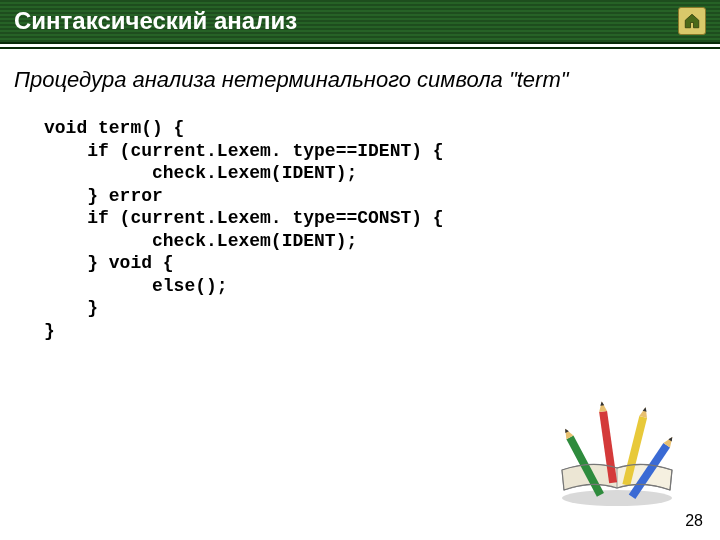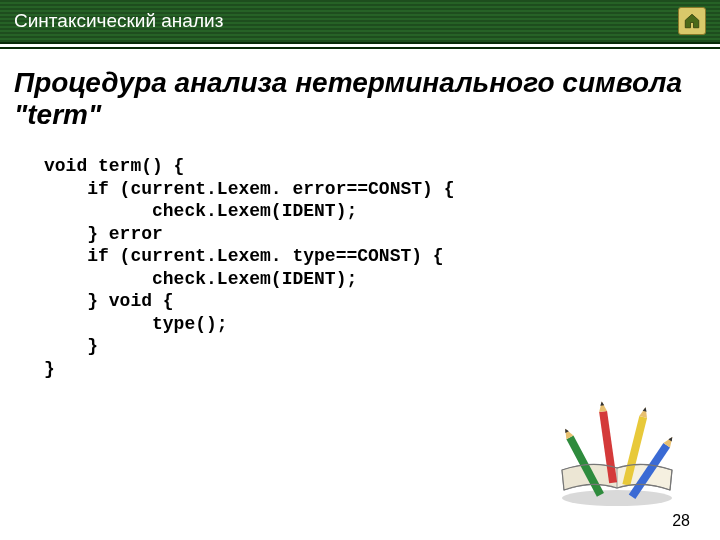--- a/index.html
+++ b/index.html
@@ -34,65 +34,64 @@
       #1e4d1e 0px, #1e4d1e 2px,
       #266226 2px, #266226 4px
     );
     display: flex;
     align-items: center;
     justify-content: space-between;
     padding: 0 14px;
   }
   .header-title {
     color: #ffffff;
-    font-size: 19px;
-    font-weight: normal;
+    font-size: 24px;
+    font-weight: bold;
   }
   .home-btn {
     width: 28px;
     height: 28px;
     background: #d9c96a;
     border: 1px solid #8a7a2a;
     border-radius: 3px;
     display: flex;
     align-items: center;
     justify-content: center;
     cursor: pointer;
   }
   .rule {
     height: 2px;
     background: #0a2a0a;
     margin-top: 3px;
   }
   .subtitle {
     font-style: italic;
-    font-size: 28px;
+    font-size: 22px;
     color: #000;
     padding: 18px 14px 8px 14px;
-    font-weight: bold;
   }
   .code {
     font-family: "Courier New", monospace;
     font-weight: bold;
     font-size: 18px;
     line-height: 1.25;
     white-space: pre;
     color: #000;
     padding: 16px 0 0 44px;
   }
   .art {
     position: absolute;
     right: 28px;
     bottom: 30px;
     width: 150px;
     height: 110px;
   }
   .page-num {
     position: absolute;
-    right: 30px;
+    right: 17px;
     bottom: 10px;
     font-size: 16px;
     color: #000;
   }
 </style>
 </head>
 <body>
 
 <div class="header">
   <div class="header-inner">
@@ -102,27 +101,27 @@
         <path d="M3 11 L12 3 L21 11 L21 21 L14 21 L14 14 L10 14 L10 21 L3 21 Z" fill="#4a6a1a" stroke="#2a3a0a" stroke-width="1"></path>
       </svg>
     </div>
   </div>
 </div>
 <div class="rule"></div>
 
 <div class="subtitle">Процедура анализа нетерминального символа "term"</div>
 
 <div class="code"><span>void term() {</span>
-<span>    if (current.Lexem. error==CONST) {</span>
+<span>    if (current.Lexem. type==IDENT) {</span>
 <span>          check.Lexem(IDENT);</span>
 <span>    } error</span>
 <span>    if (current.Lexem. type==CONST) {</span>
 <span>          check.Lexem(IDENT);</span>
 <span>    } void {</span>
-<span>          type();</span>
+<span>          else();</span>
 <span>    }</span>
 <span>}</span></div>
 
 <div class="art">
   <svg width="150" height="110" viewBox="0 0 150 110">
     <ellipse cx="75" cy="98" rx="55" ry="8" fill="#000" opacity="0.15"></ellipse>
 
     <path d="M20 70 Q50 60 75 68 Q100 60 130 70 L128 90 Q100 80 75 88 Q50 80 22 90 Z" fill="#f5f0e0" stroke="#888" stroke-width="1"></path>
     <path d="M20 70 Q50 60 75 68 L75 88 Q50 80 22 90 Z" fill="#ece6d4"></path>
     <line x1="75" y1="68" x2="75" y2="88" stroke="#999" stroke-width="1"></line>

